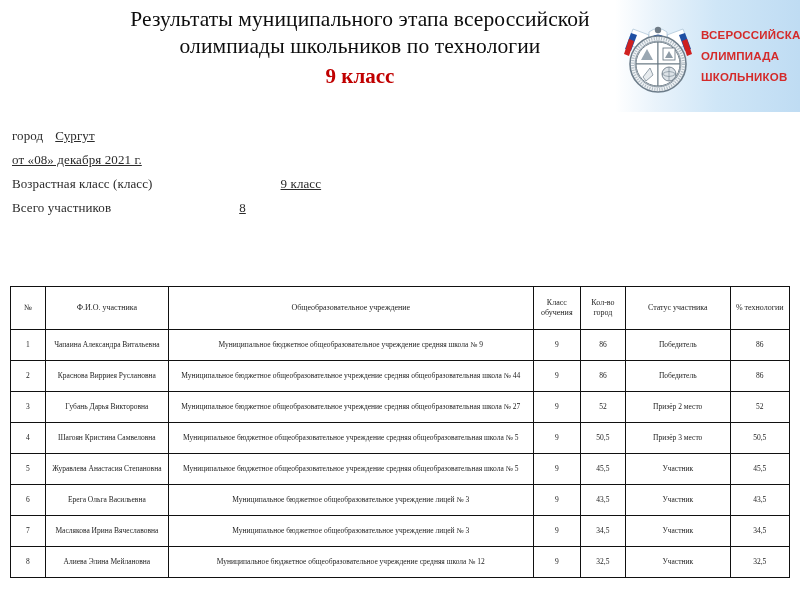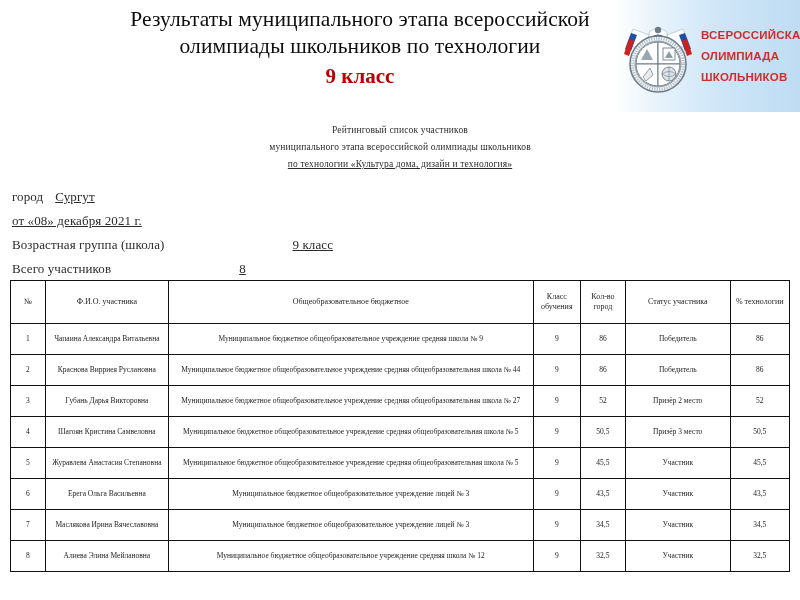--- a/index.html
+++ b/index.html
@@ -203,37 +203,32 @@
     <div class="logo-words">
       <div class="logo-word">ВСЕРОССИЙСКАЯ</div>
       <div class="logo-word">ОЛИМПИАДА</div>
       <div class="logo-word">ШКОЛЬНИКОВ</div>
     </div>
   </div>
 </div>
 
 <div class="doc">
 
-  <div class="doc-head">
-    <div class="dh">Рейтинговый список участников</div>
-    <div class="dh">муниципального этапа всероссийской олимпиады школьников</div>
-    <div class="dh u">по  технологии «Культура дома, дизайн и технология»</div>
-  </div>
 
   <div class="fields">
     <div class="field-row">
       <span class="field-label">город</span>
       <span class="gap-sm"></span>
       <span class="field-value">Сургут</span>
     </div>
     <div class="field-row">
       <span class="field-label u">от «08» декабря 2021 г.</span>
     </div>
     <div class="field-row">
-      <span class="field-label">Возрастная группа (школа)</span>
+      <span class="field-label">Возрастная класс (класс)</span>
       <span class="field-spacer"></span>
       <span class="field-value">9 класс</span>
     </div>
     <div class="field-row">
       <span class="field-label">Всего участников</span>
       <span class="field-spacer"></span>
       <span class="field-value">8</span>
     </div>
   </div>
 
@@ -245,21 +240,21 @@
           <col class="c-school">
         <col class="c-cls">
           <col class="c-score">
           <col class="c-status">
           <col class="c-pct">
       </colgroup>
       <thead>
         <tr>
           <th>№</th>
           <th>Ф.И.О. участника</th>
-          <th>Общеобразовательное бюджетное</th>
+          <th>Общеобразовательное учреждение</th>
           <th>Класс обучения</th>
           <th>Кол-во город</th>
           <th>Статус участника</th>
           <th>% технологии</th>
         </tr>
       </thead>
       <tbody>
         <tr>
           <td class="num">1</td>
           <td class="fio">Чапаина Александра Витальевна</td>

